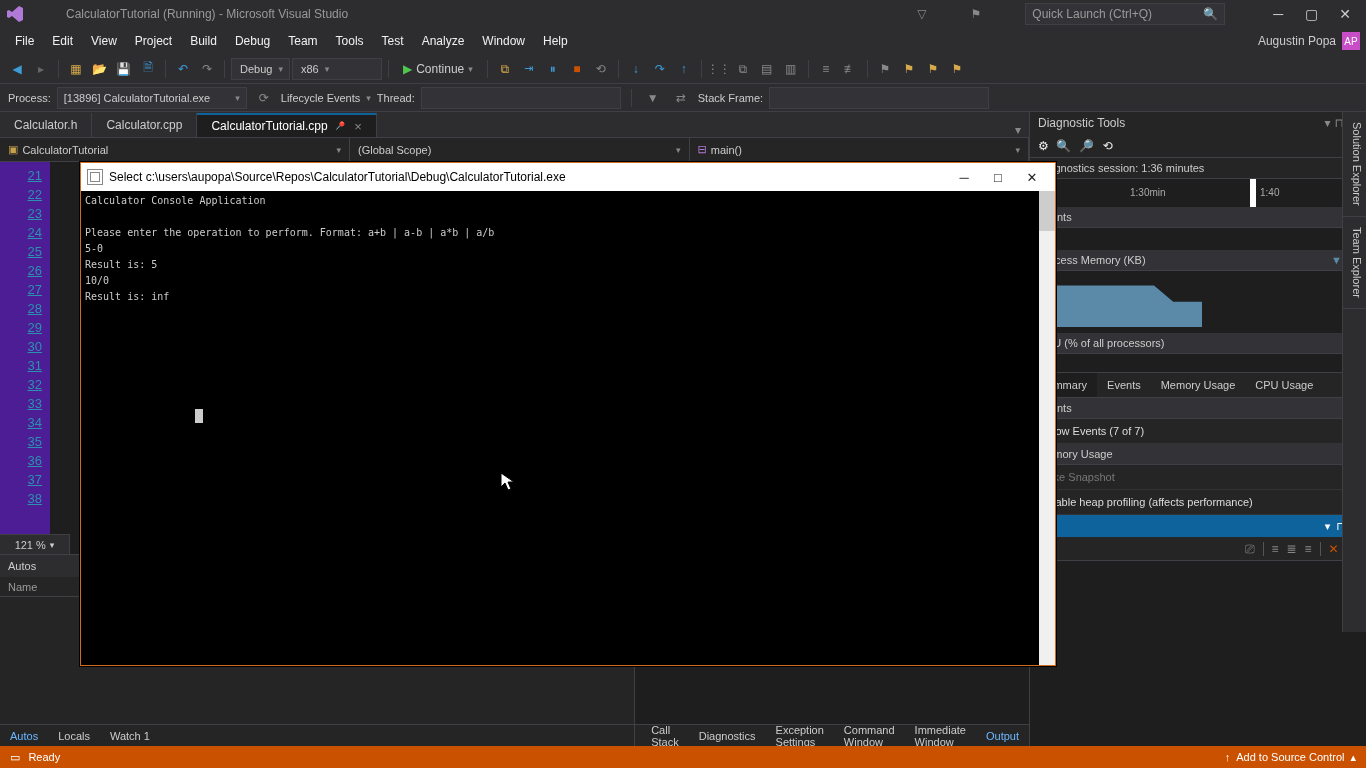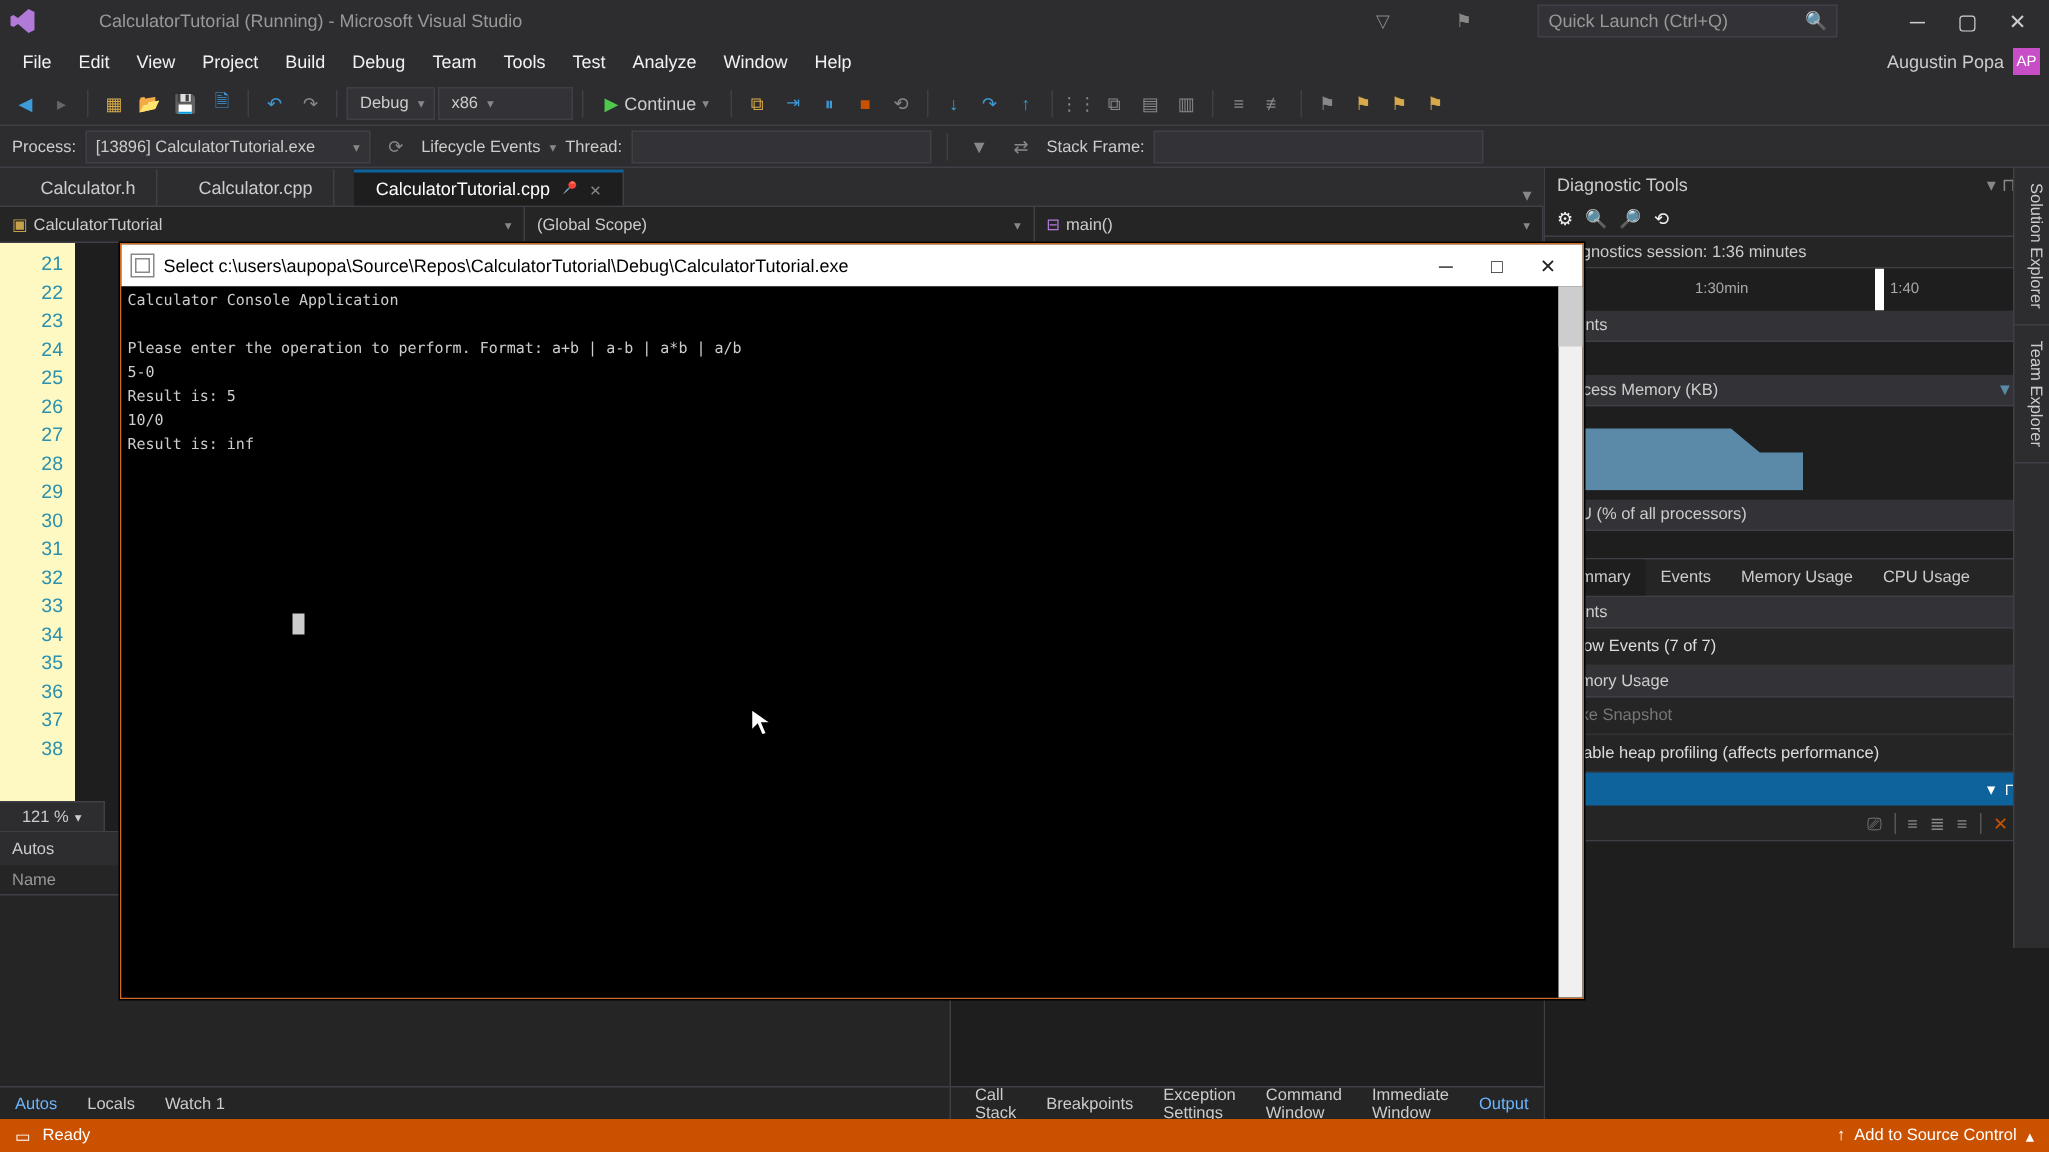--- a/index.html
+++ b/index.html
@@ -22,28 +22,28 @@
 .tb-combo { background:#333337; border:1px solid #3f3f46; height:22px; display:flex; align-items:center; padding:0 6px 0 8px; color:#ccc; font-size:11px; gap:6px; }
 .tb-combo .caret { font-size:9px; color:#888; }
 .tb-play { display:flex; align-items:center; gap:4px; padding:0 8px; height:22px; color:#ccc; }
 .tb-play .tri { color:#4ec94e; }
 .debugbar { height:28px; display:flex; align-items:center; padding:0 8px; gap:6px; border-bottom:1px solid #3f3f46; }
 .debugbar .lbl { color:#ccc; font-size:11px; }
 .debugbar .dbg-combo { background:#333337; border:1px solid #3f3f46; height:22px; display:flex; align-items:center; padding:0 6px; color:#ccc; font-size:11px; }
 .main { display:flex; height:calc(768px - 28px - 26px - 30px - 28px - 22px); }
 .editor-area { width:1030px; display:flex; flex-direction:column; background:#1e1e1e; border-right:1px solid #3f3f46; }
 .tabs { height:26px; background:#2d2d30; display:flex; align-items:flex-end; border-bottom:1px solid #3f3f46; }
-.tab { height:24px; padding:0 14px; display:flex; align-items:center; color:#ccc; border-right:1px solid #3f3f46; font-size:12px; cursor:pointer;margin-left:13px; }
+.tab { height:24px; padding:0 14px; display:flex; align-items:center; color:#ccc; border-right:1px solid #3f3f46; font-size:12px; cursor:pointer; }
 .tab.active { background:#1e1e1e; border-top:2px solid #0e639c; color:#fff; }
 .tab .close { margin-left:8px; color:#888; font-size:13px; }
 .nav-combos { height:24px; display:flex; border-bottom:1px solid #3f3f46; background:#252526; }
 .nav-combo { flex:1; display:flex; align-items:center; padding:0 8px; color:#ccc; font-size:11px; border-right:1px solid #3f3f46; }
 .nav-combo .caret { margin-left:auto; color:#888; font-size:9px; }
 .code { flex:1; background:#1e1e1e; display:flex; position:relative; overflow:hidden; }
-.gutter { width:50px; background:#fef9c3; text-align:right; padding:4px 8px 0 0; color:#2b91af; font-family:Consolas,monospace; font-size:13px; line-height:19px; }
+.gutter { width:50px; background:#4c1d95; text-align:right; padding:4px 8px 0 0; color:#2b91af; font-family:Consolas,monospace; font-size:13px; line-height:19px;text-decoration:underline; }
 .zoom { position:absolute; left:0; bottom:0; height:20px; width:70px; background:#2d2d30; color:#ccc; font-size:11px; display:flex; align-items:center; justify-content:center; border-top:1px solid #3f3f46; border-right:1px solid #3f3f46; }
 .bottom-panels { display:flex; height:192px; background:#252526; border-top:1px solid #3f3f46; }
 .autos-panel { width:672px; border-right:1px solid #3f3f46; display:flex; flex-direction:column; }
 .panel-title { height:22px; background:#2d2d30; padding:0 8px; display:flex; align-items:center; color:#ccc; font-size:11px; }
 .autos-header { height:20px; padding:0 8px; color:#999; font-size:11px; border-bottom:1px solid #3f3f46; display:flex; align-items:center; }
 .bottom-tabs { height:22px; display:flex; border-top:1px solid #3f3f46; margin-top:auto; }
 .btab { padding:0 10px; display:flex; align-items:center; font-size:11px; color:#ccc; cursor:pointer; }
 .btab.active { color:#6bb7ff; }
 .right-bottom { flex:1; display:flex; flex-direction:column; }
 .right-bottom .scroll-stub { flex:1; background:#1e1e1e; position:relative; }
@@ -267,21 +267,21 @@
         <div class="bottom-tabs">
           <div class="btab active">Autos</div>
           <div class="btab">Locals</div>
           <div class="btab">Watch 1</div>
         </div>
       </div>
       <div class="right-bottom">
         <div class="scroll-stub"></div>
         <div class="bottom-tabs">
           <div class="btab">Call Stack</div>
-          <div class="btab">Breakpoints</div>
+          <div class="btab">Diagnostics</div>
           <div class="btab">Exception Settings</div>
           <div class="btab">Command Window</div>
           <div class="btab">Immediate Window</div>
           <div class="btab active">Output</div>
         </div>
       </div>
     </div>
   </div>
 
   <div class="diagnostic">

